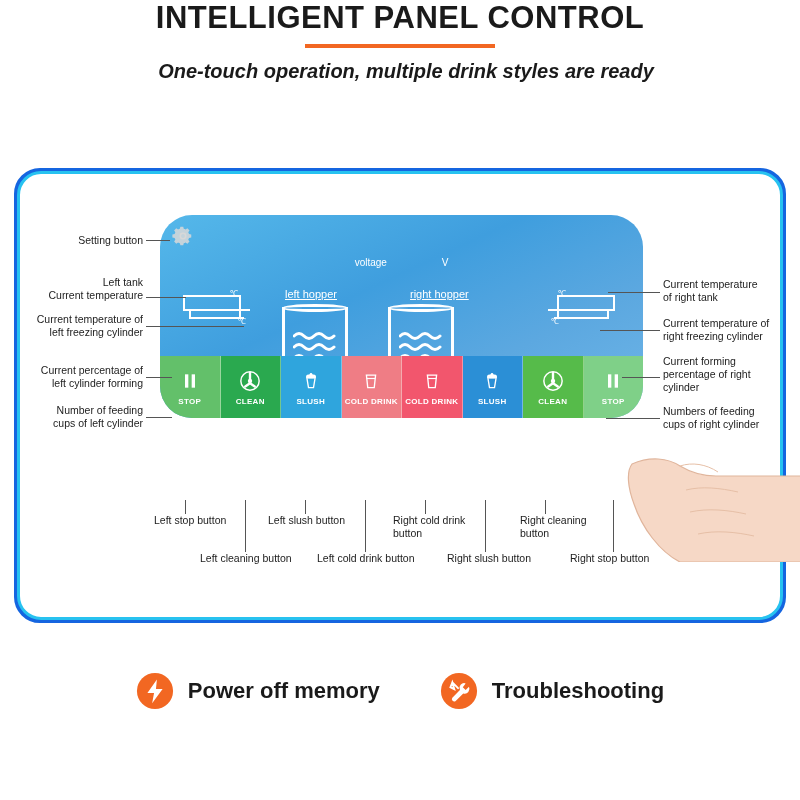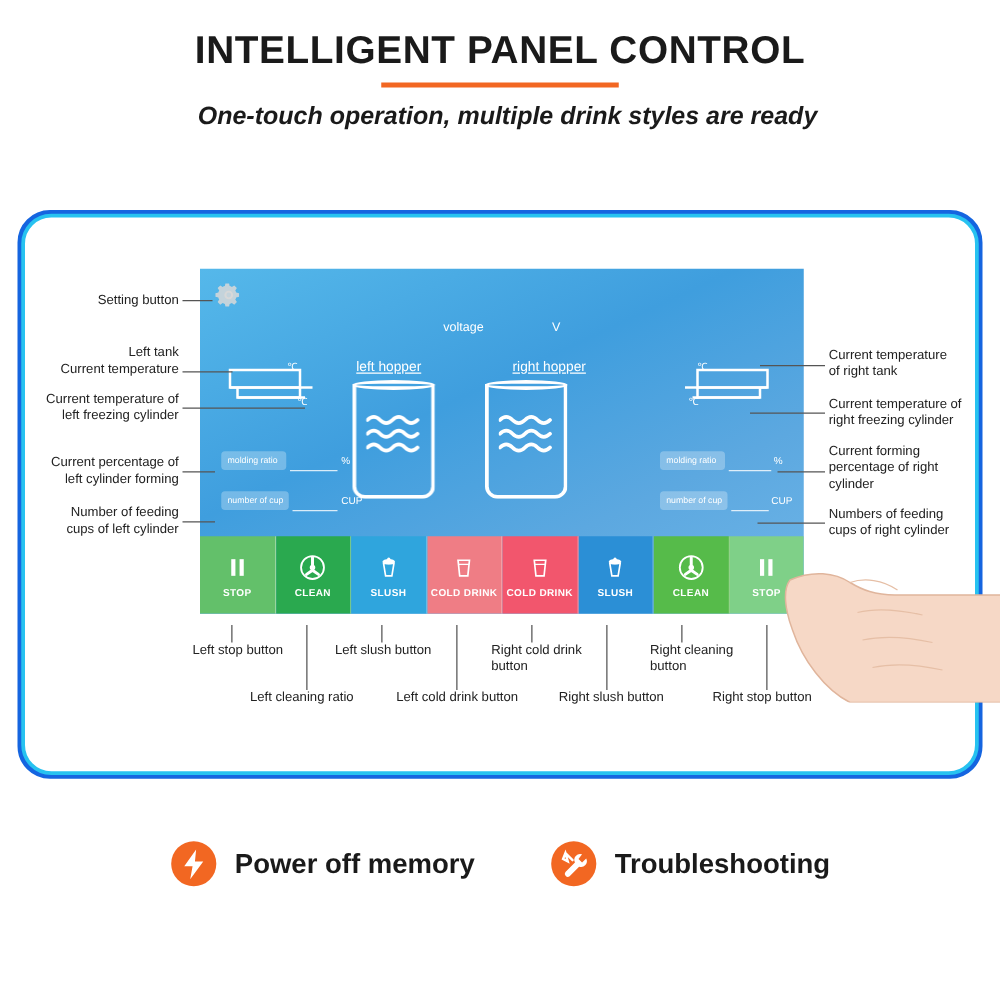--- a/index.html
+++ b/index.html
@@ -10,21 +10,20 @@
     width: 800px;
     height: 800px;
     background: #ffffff;
     font-family: "Liberation Sans", sans-serif;
     overflow: hidden;
     position: relative;
   }
 
   
   .header {
-    padding-top: 22px;
     text-align: center;
   }
   .title {
     font-size: 31px;
     font-weight: bold;
     letter-spacing: 0.5px;
     color: #1a1a1a;
     font-family: "Liberation Sans", sans-serif;
   }
   .title-rule {
@@ -62,23 +61,24 @@
     border-radius: 24px;
     pointer-events: none;
   }
 
   
   .screen {
     position: absolute;
     left: 160px;
     top: 215px;
     width: 483px;
-    height: 276px;
+    height: 203px;
     background: linear-gradient(155deg, #55b8ea 0%, #3f9ede 40%, #5ca8e0 70%, #6fb6e8 100%);
     overflow: hidden;
+    border-radius: 32px;
   }
   .gear {
     position: absolute;
     left: 12px;
     top: 10px;
     width: 22px;
     height: 22px;
   }
   .voltage-row {
     position: absolute;
@@ -446,21 +446,21 @@
 <div class="leader h" style="left:622px; top:377px; width:38px;"></div>
 
 <div class="callout" style="left:663px; top:405px; width:130px; white-space:pre-line;">Numbers of feeding
 cups of right cylinder</div>
 <div class="leader h" style="left:606px; top:418px; width:54px;"></div>
 
 <div class="leader v" style="left:185px; top:500px; height:14px;"></div>
 <div class="callout" style="left:154px; top:514px; width:110px;">Left stop button</div>
 
 <div class="leader v" style="left:245px; top:500px; height:52px;"></div>
-<div class="callout" style="left:200px; top:552px; width:120px;">Left cleaning ratio</div>
+<div class="callout" style="left:200px; top:552px; width:120px;">Left cleaning button</div>
 
 <div class="leader v" style="left:305px; top:500px; height:14px;"></div>
 <div class="callout" style="left:268px; top:514px; width:115px;">Left slush button</div>
 
 <div class="leader v" style="left:365px; top:500px; height:52px;"></div>
 <div class="callout" style="left:317px; top:552px; width:130px;">Left cold drink button</div>
 
 <div class="leader v" style="left:425px; top:500px; height:14px;"></div>
 <div class="callout" style="left:393px; top:514px; width:105px; white-space:pre-line;">Right cold drink
 button</div>

